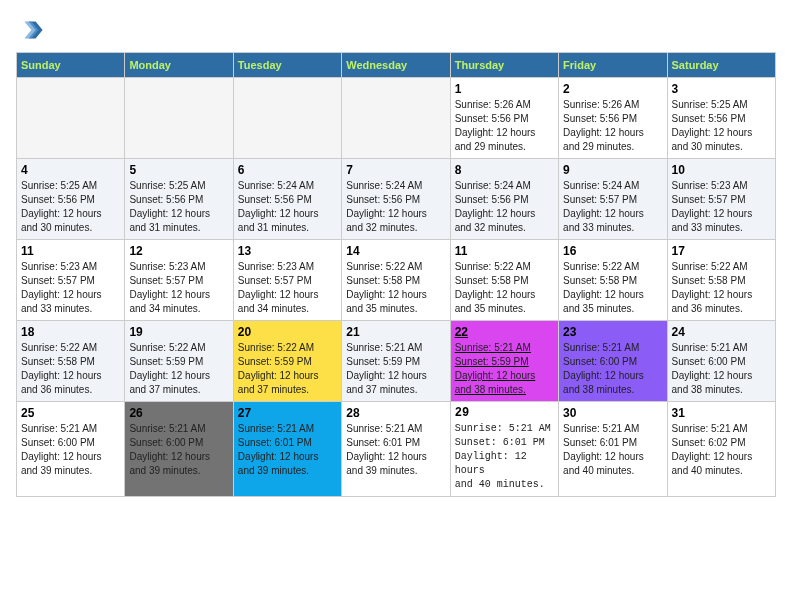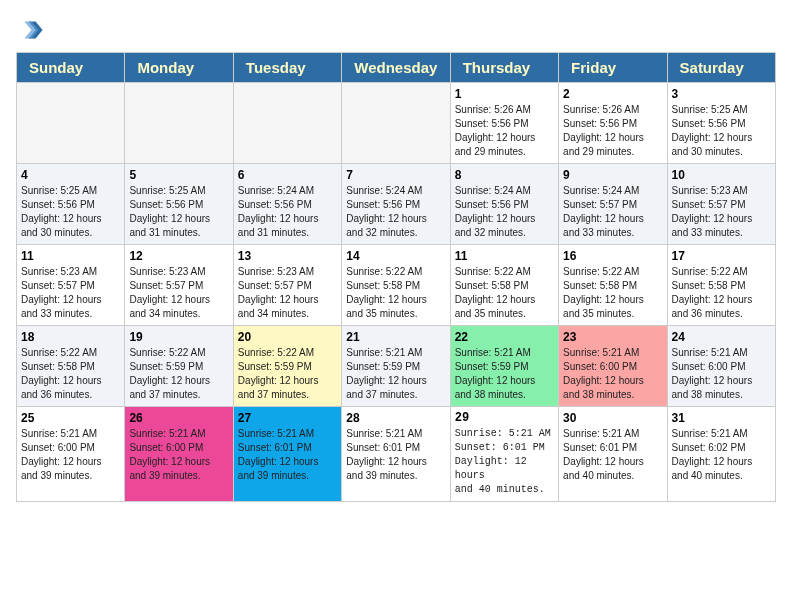--- a/index.html
+++ b/index.html
@@ -47,24 +47,24 @@
       color: #333;
       font-weight: normal;
     }
     .calendar {
       width: 100%;
       border-collapse: collapse;
       font-size: 10.5px;
     }
     .calendar th {
       background-color: #2e6da4;
-      color: #fef9c3;
-      padding: 6px 12px;
+      color: #bef264;
+      padding: 6px 4px;
       text-align: left;
-      font-size: 15px;
+      font-size: 11px;
       border: 1px solid #ccc;
     }
     .calendar td {
       border: 1px solid #ccc;
       vertical-align: top;
       padding: 4px;
       width: calc(100% / 7);
       min-height: 80px;
       background: #fff;
     }
@@ -256,42 +256,42 @@
 Daylight: 12 hours
 and 36 minutes.</div>
         </td>
         <td style="background: rgb(240, 244, 248); margin-top: 48px;">
           <div class="day-num">19</div>
           <div class="day-info" style="white-space: pre-line;">Sunrise: 5:22 AM
 Sunset: 5:59 PM
 Daylight: 12 hours
 and 37 minutes.</div>
         </td>
-        <td style="background: #fef9c3;">
+        <td style="background: #fde047;">
           <div class="day-num">20</div>
           <div class="day-info" style="white-space: pre-line;">Sunrise: 5:22 AM
 Sunset: 5:59 PM
 Daylight: 12 hours
 and 37 minutes.</div>
         </td>
         <td style="background: rgb(240, 244, 248);">
           <div class="day-num">21</div>
           <div class="day-info" style="white-space: pre-line;">Sunrise: 5:21 AM
 Sunset: 5:59 PM
 Daylight: 12 hours
 and 37 minutes.</div>
         </td>
-        <td style="background: #86efac;">
+        <td style="background: #d946ef; text-decoration: underline;">
           <div class="day-num">22</div>
           <div class="day-info" style="white-space: pre-line;">Sunrise: 5:21 AM
 Sunset: 5:59 PM
 Daylight: 12 hours
 and 38 minutes.</div>
         </td>
-        <td style="background: #fca5a5;">
+        <td style="background: #8b5cf6;">
           <div class="day-num">23</div>
           <div class="day-info" style="white-space: pre-line;">Sunrise: 5:21 AM
 Sunset: 6:00 PM
 Daylight: 12 hours
 and 38 minutes.</div>
         </td>
         <td style="background: rgb(240, 244, 248);">
           <div class="day-num">24</div>
           <div class="day-info" style="white-space: pre-line;">Sunrise: 5:21 AM
 Sunset: 6:00 PM
@@ -300,21 +300,21 @@
         </td>
       </tr>
       <tr>
         <td style="background: rgb(255, 255, 255);">
           <div class="day-num">25</div>
           <div class="day-info" style="white-space: pre-line;">Sunrise: 5:21 AM
 Sunset: 6:00 PM
 Daylight: 12 hours
 and 39 minutes.</div>
         </td>
-        <td style="background: #ec4899;">
+        <td style="background: #737373;">
           <div class="day-num">26</div>
           <div class="day-info" style="white-space: pre-line;">Sunrise: 5:21 AM
 Sunset: 6:00 PM
 Daylight: 12 hours
 and 39 minutes.</div>
         </td>
         <td style="background: #0ea5e9;">
           <div class="day-num">27</div>
           <div class="day-info" style="white-space: pre-line;">Sunrise: 5:21 AM
 Sunset: 6:01 PM

